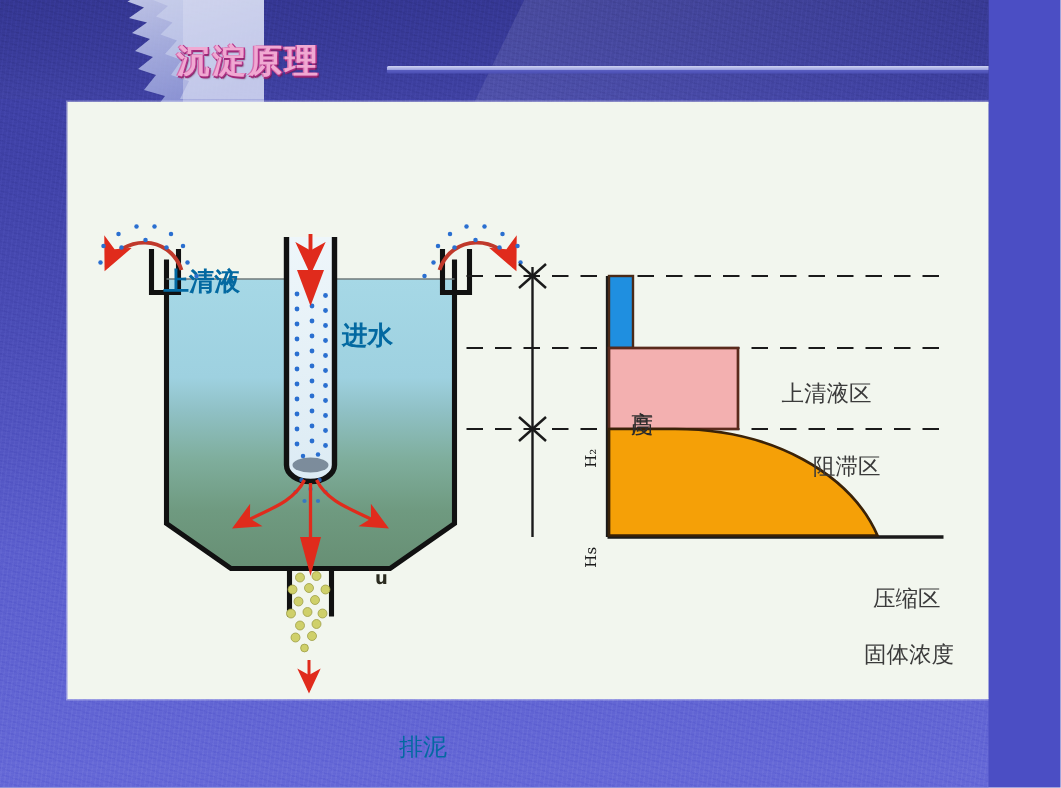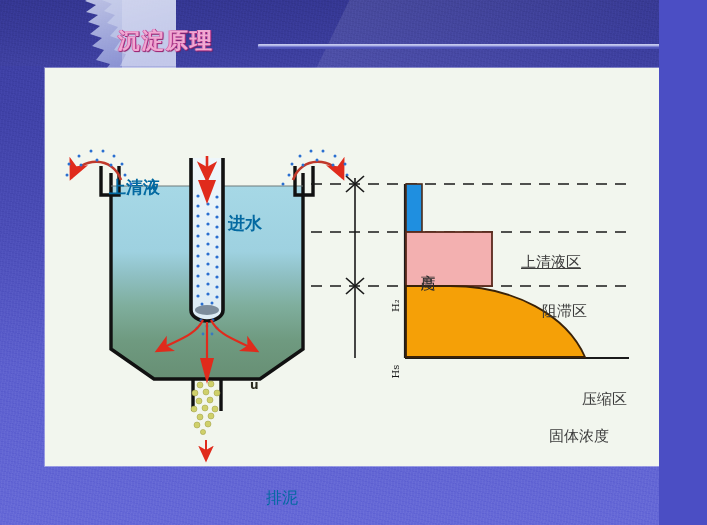--- a/index.html
+++ b/index.html
@@ -80,24 +80,24 @@
   .lbl {
     position:absolute; white-space:nowrap;
     font-family:"DejaVu Sans","Liberation Sans",sans-serif;
     color:#0369a1;
   }
   #lbl-supernatant { left:64px;  top:108px; font-size:17px; font-weight:bold; }
   #lbl-influent    { left:183px; top:108px; font-size:17px; font-weight:bold;margin-top:36px; }
   #lbl-sludge      { left:221px; top:420px; font-size:16px; font-weight:normal; }
   #lbl-u           { left:205px; top:310px; font-size:12px; font-weight:bold; color:#2b2b1f; }
 
-  #lbl-zone-clear  { left:476px; top:185px; font-size:15px; color:#3b3b3b;text-decoration:underline; }
+  #lbl-zone-clear  { left:476px; top:185px; font-size:15px; color:#3b3b3b; }
   #lbl-zone-hinder { left:497px; top:234px; font-size:15px; color:#3b3b3b;text-align:right; }
   #lbl-zone-comp   { left:537px; top:283px; font-size:15px; color:#3b3b3b;margin-top:39px; }
-  #lbl-xaxis       { left:504px; top:359px; font-size:15px; color:#3b3b3b; }
+  #lbl-xaxis       { left:531px; top:359px; font-size:15px; color:#3b3b3b; }
 
   #lbl-yaxis {
     left:373px; top:194px; font-size:15px; color:#2c2c2c;
     writing-mode:vertical-rl; text-orientation:upright; letter-spacing:1px;
   }
   .hlabel {
     font-size:10px; color:#1a1a1a;
     font-family:"DejaVu Serif","Liberation Serif",serif;
     transform:rotate(-90deg); transform-origin:center center;
   }

